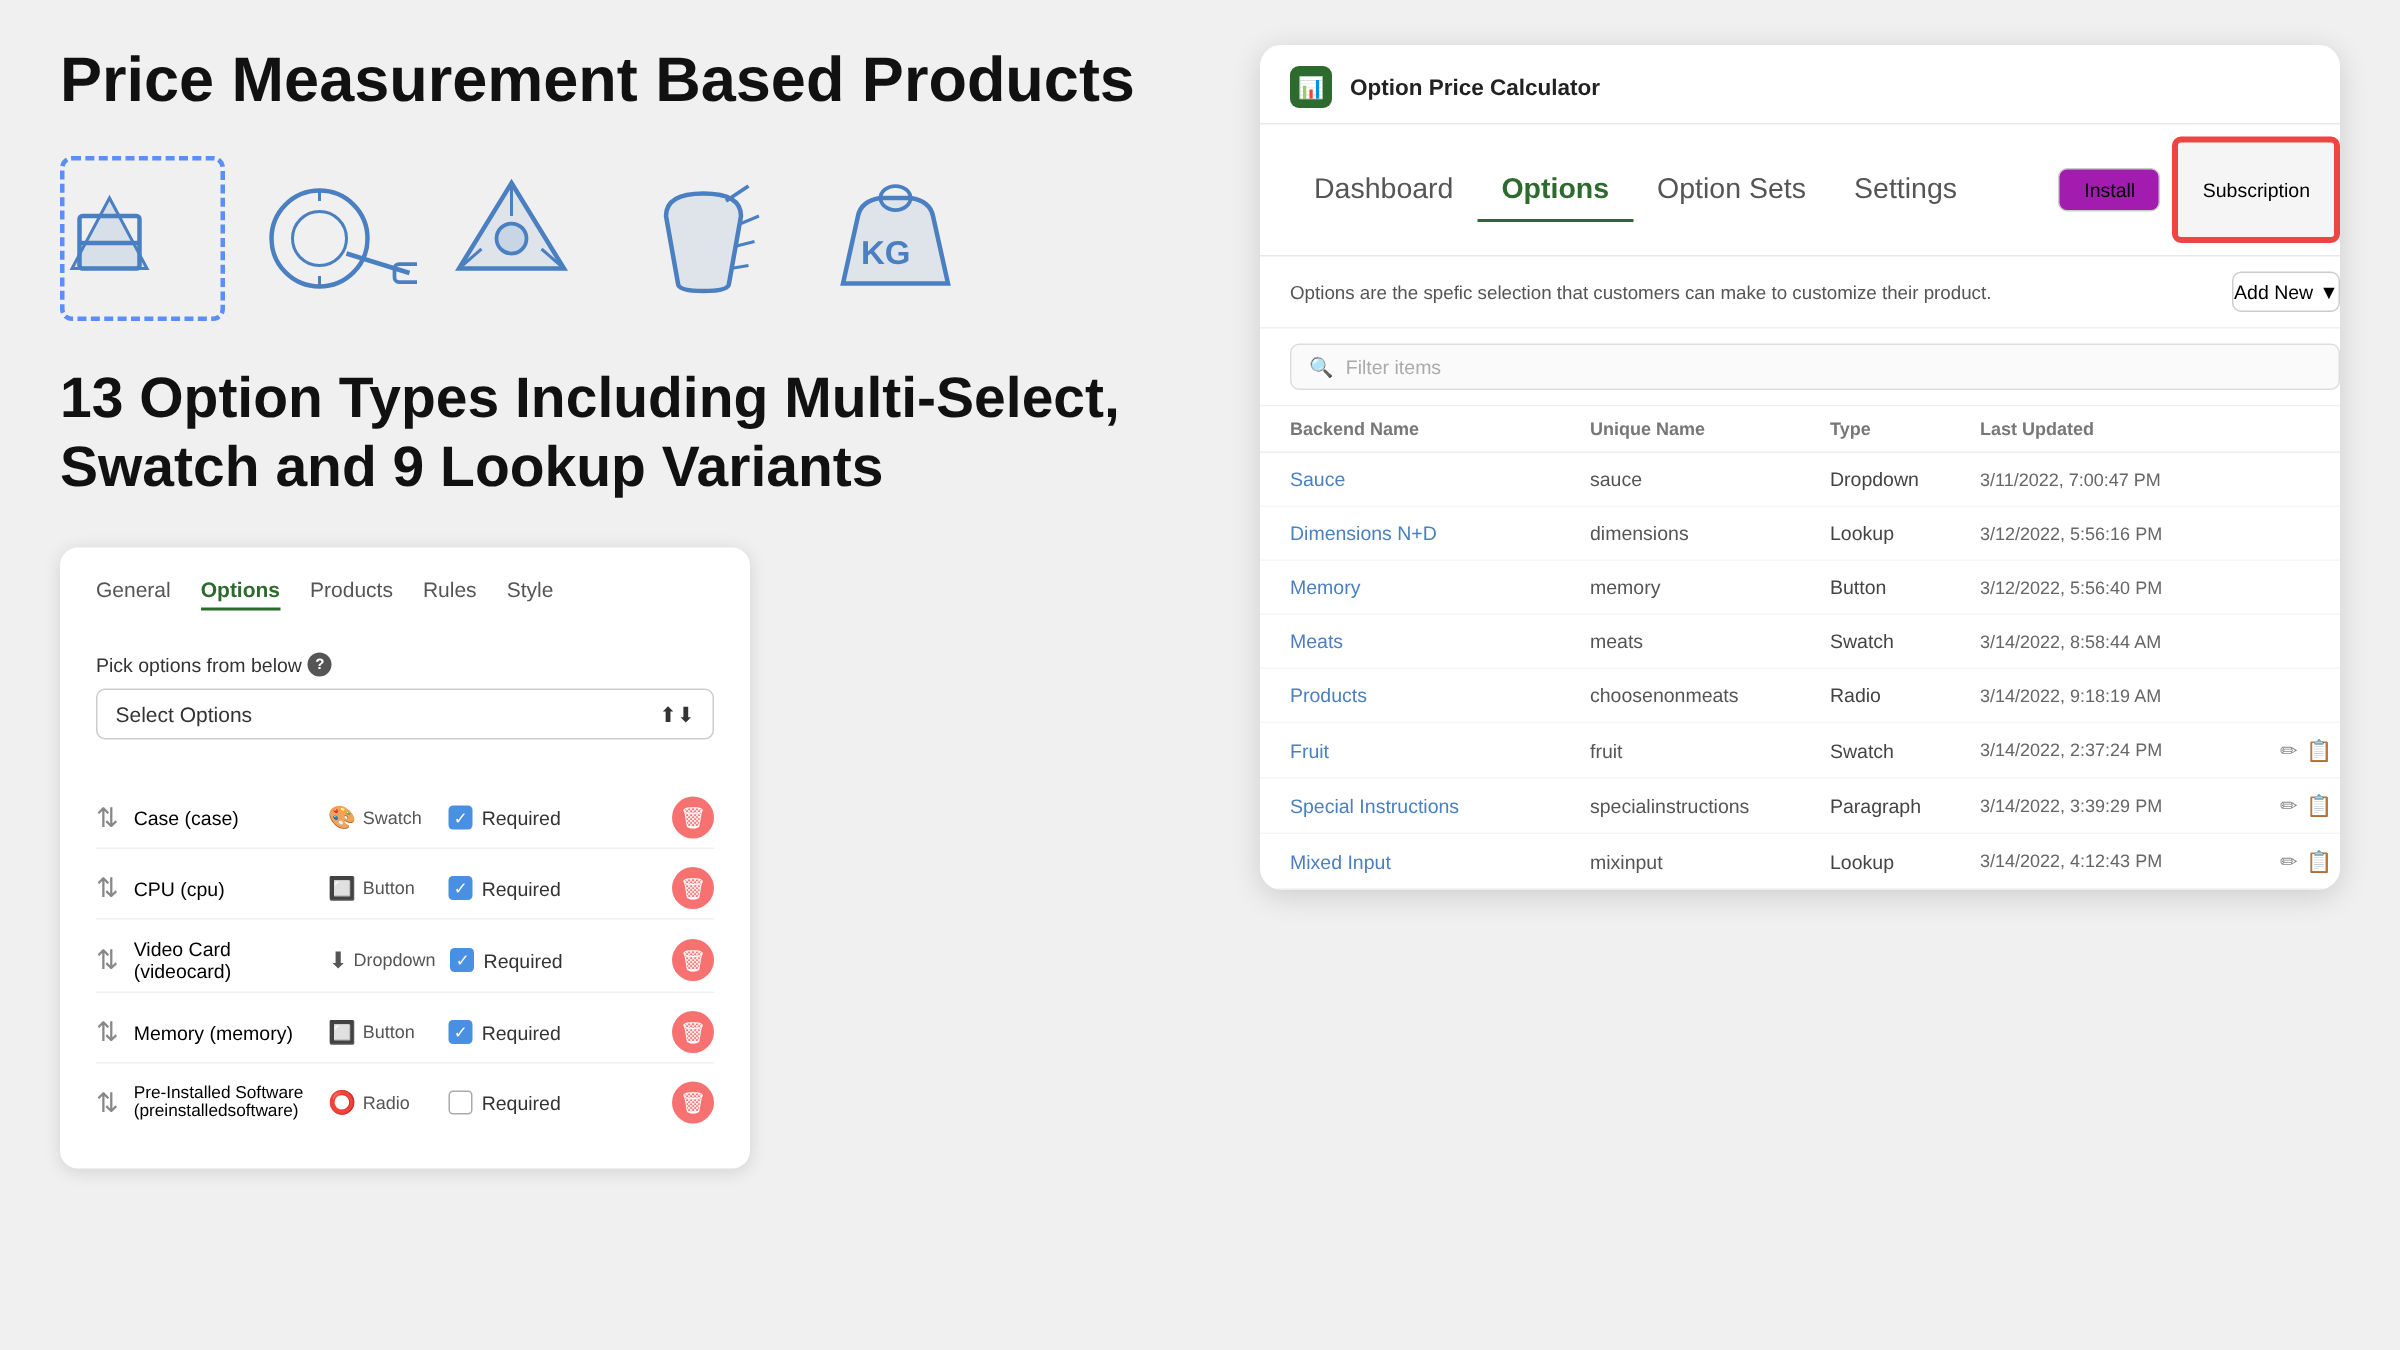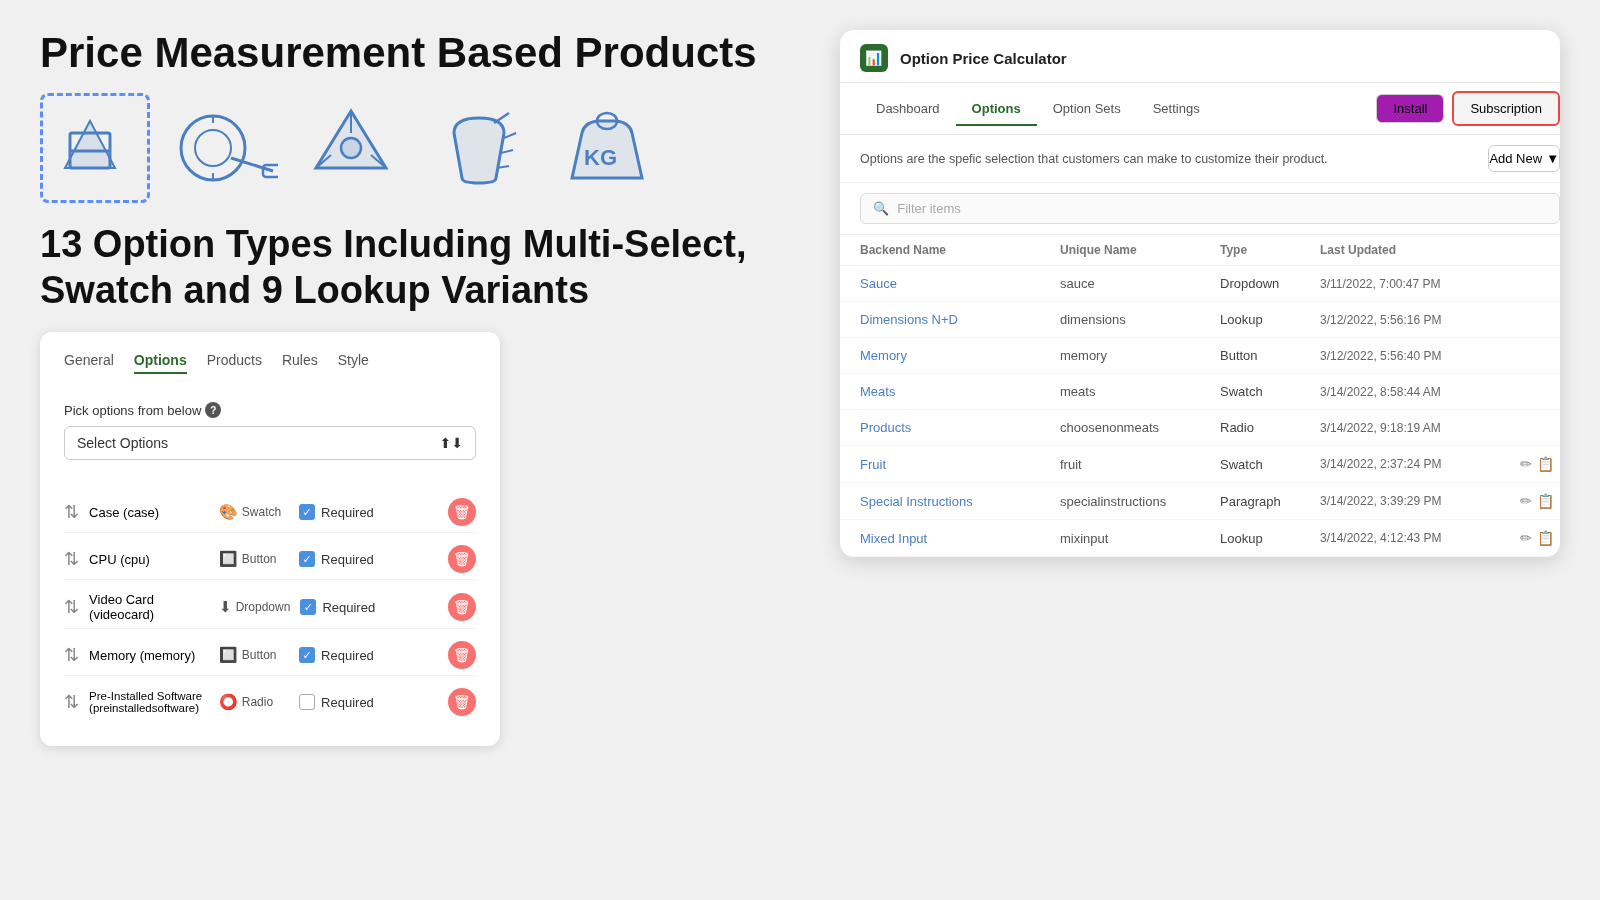--- a/index.html
+++ b/index.html
@@ -22,41 +22,41 @@
       align-items: flex-start;
       padding: 30px 40px;
       gap: 40px;
     }
 
     
     .left-panel {
       flex: 0 0 760px;
       display: flex;
       flex-direction: column;
-      gap: 9px;
+      gap: 20px;
     }
     .main-title {
       font-size: 42px;
       font-weight: 800;
       color: #111;
       line-height: 1.1;
     }
     .icons-row {
       display: flex;
       flex-direction: row;
       gap: 18px;
       align-items: center;
       margin: 8px 0 10px 0;
     }
     .icon-box {
       width: 110px;
       height: 110px;
       display: flex;
       align-items: center;
-      justify-content: center;
+      justify-content: flex-start;
     }
     .icon-box.dashed-border {
       border: 3px dashed #5b8ef7;
       border-radius: 8px;
     }
     .sub-title {
       font-size: 38px;
       font-weight: 800;
       color: #111;
       line-height: 1.2;
@@ -212,21 +212,21 @@
     }
     .nav-row {
       display: flex;
       align-items: center;
       gap: 0;
       padding: 0 20px;
       border-bottom: 1px solid #e8e8e8;
     }
     .nav-item {
       padding: 10px 16px;
-      font-size: 13px;
+      font-size: 19px;
       color: #555;
       cursor: pointer;
       position: relative;
       text-align: center;
     }
     .nav-item.active {
       color: #2d6a2d;
       font-weight: 600;
     }
     .nav-item.active::after {
@@ -247,23 +247,23 @@
       background: #a21caf;
       border: 1px solid #ccc;
       border-radius: 6px;
       padding: 6px 16px;
       font-size: 13px;
       cursor: pointer;
       font-weight: 500;
     }
     .btn-subscription {
       background: #f5f5f5;
-      border: 2px solid #ef4444;
+      border: 4px solid #ef4444;
       border-radius: 6px;
-      padding: 8px 16px;
+      padding: 24px 16px;
       font-size: 13px;
       cursor: pointer;
       font-weight: 500;
     }
     .desc-bar {
       padding: 10px 20px;
       font-size: 12.5px;
       color: #555;
       border-bottom: 1px solid #f0f0f0;
       display: flex;

